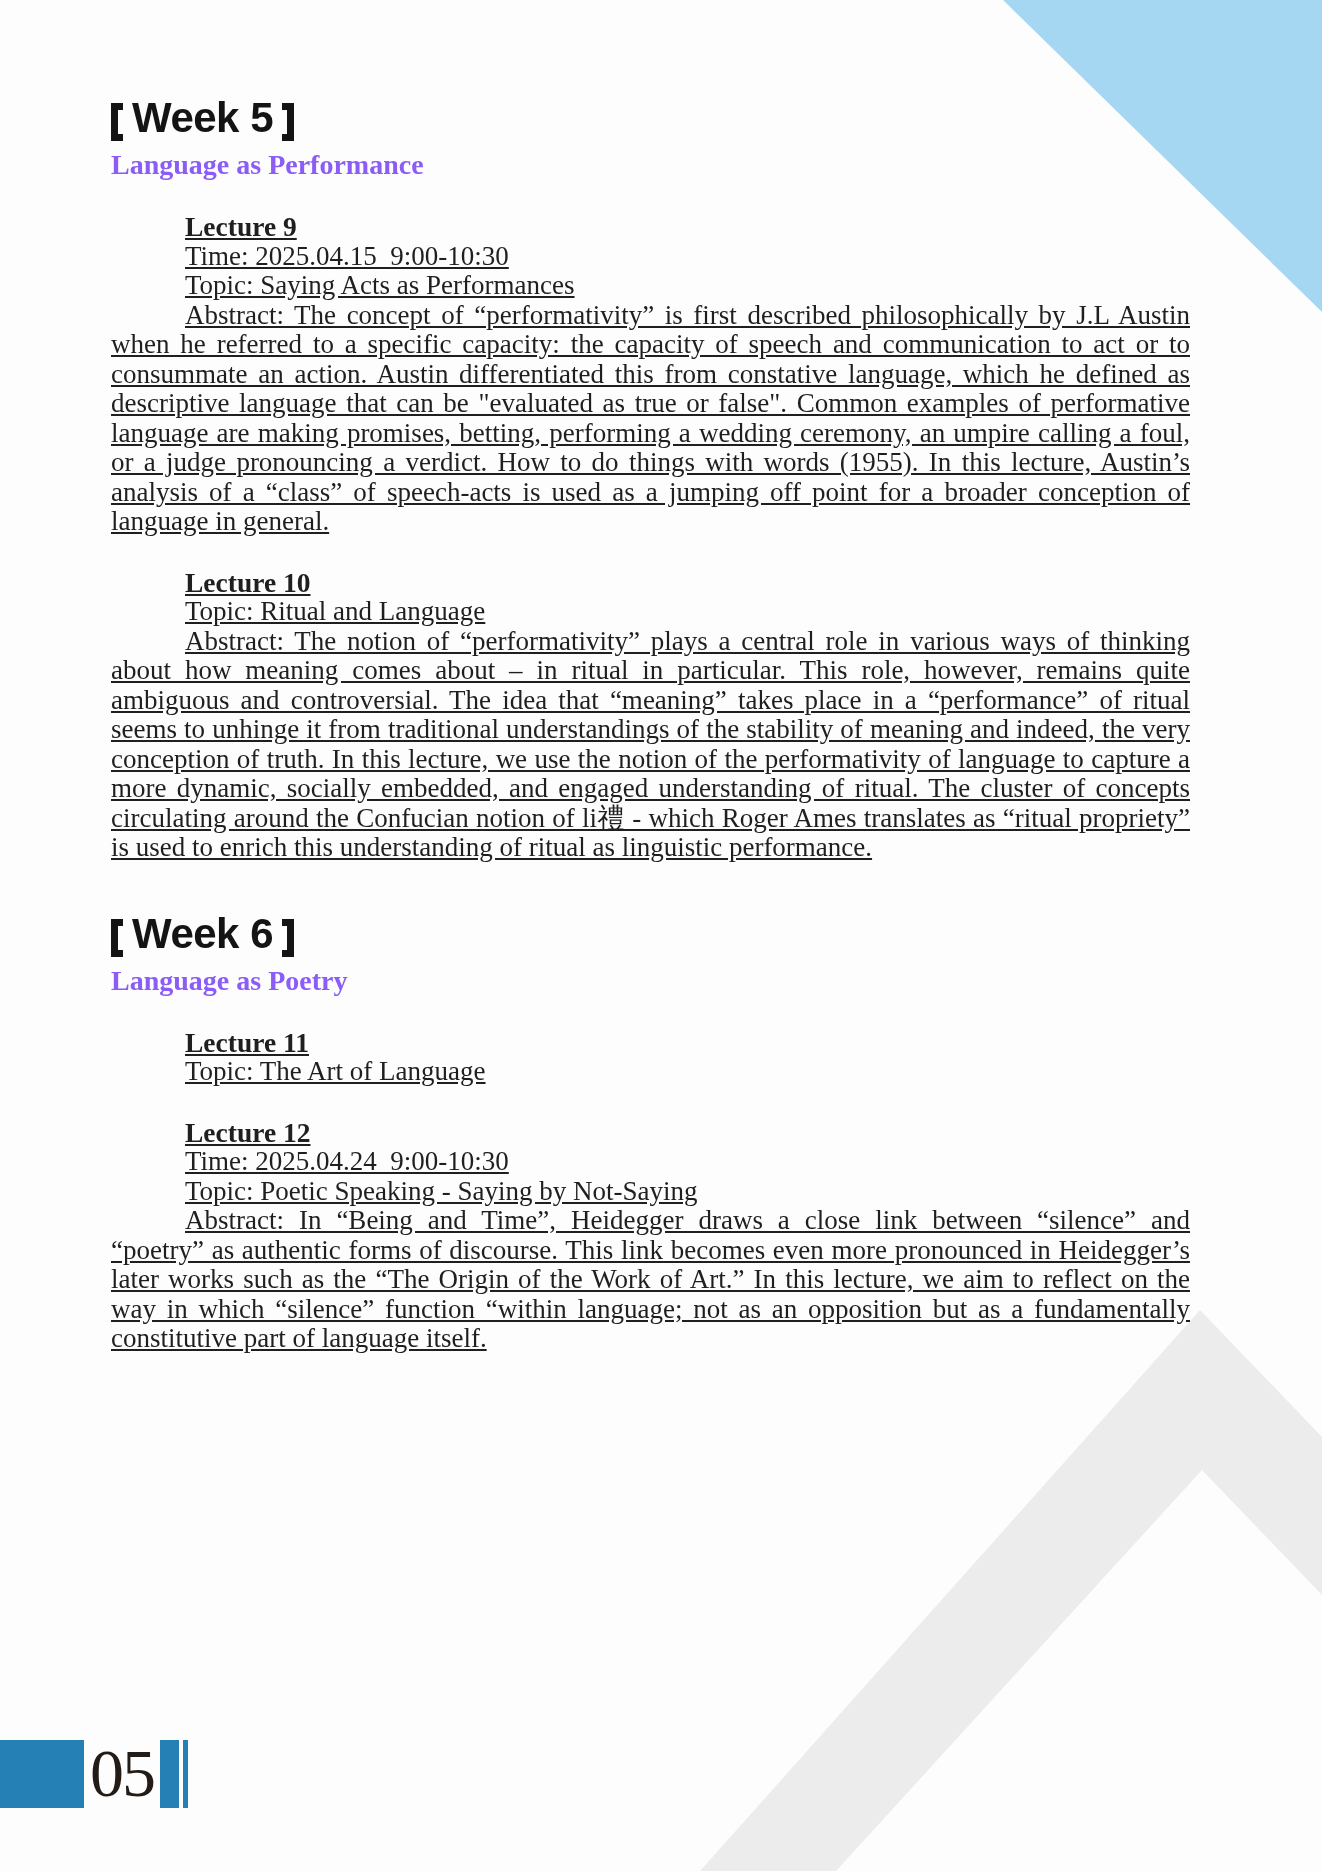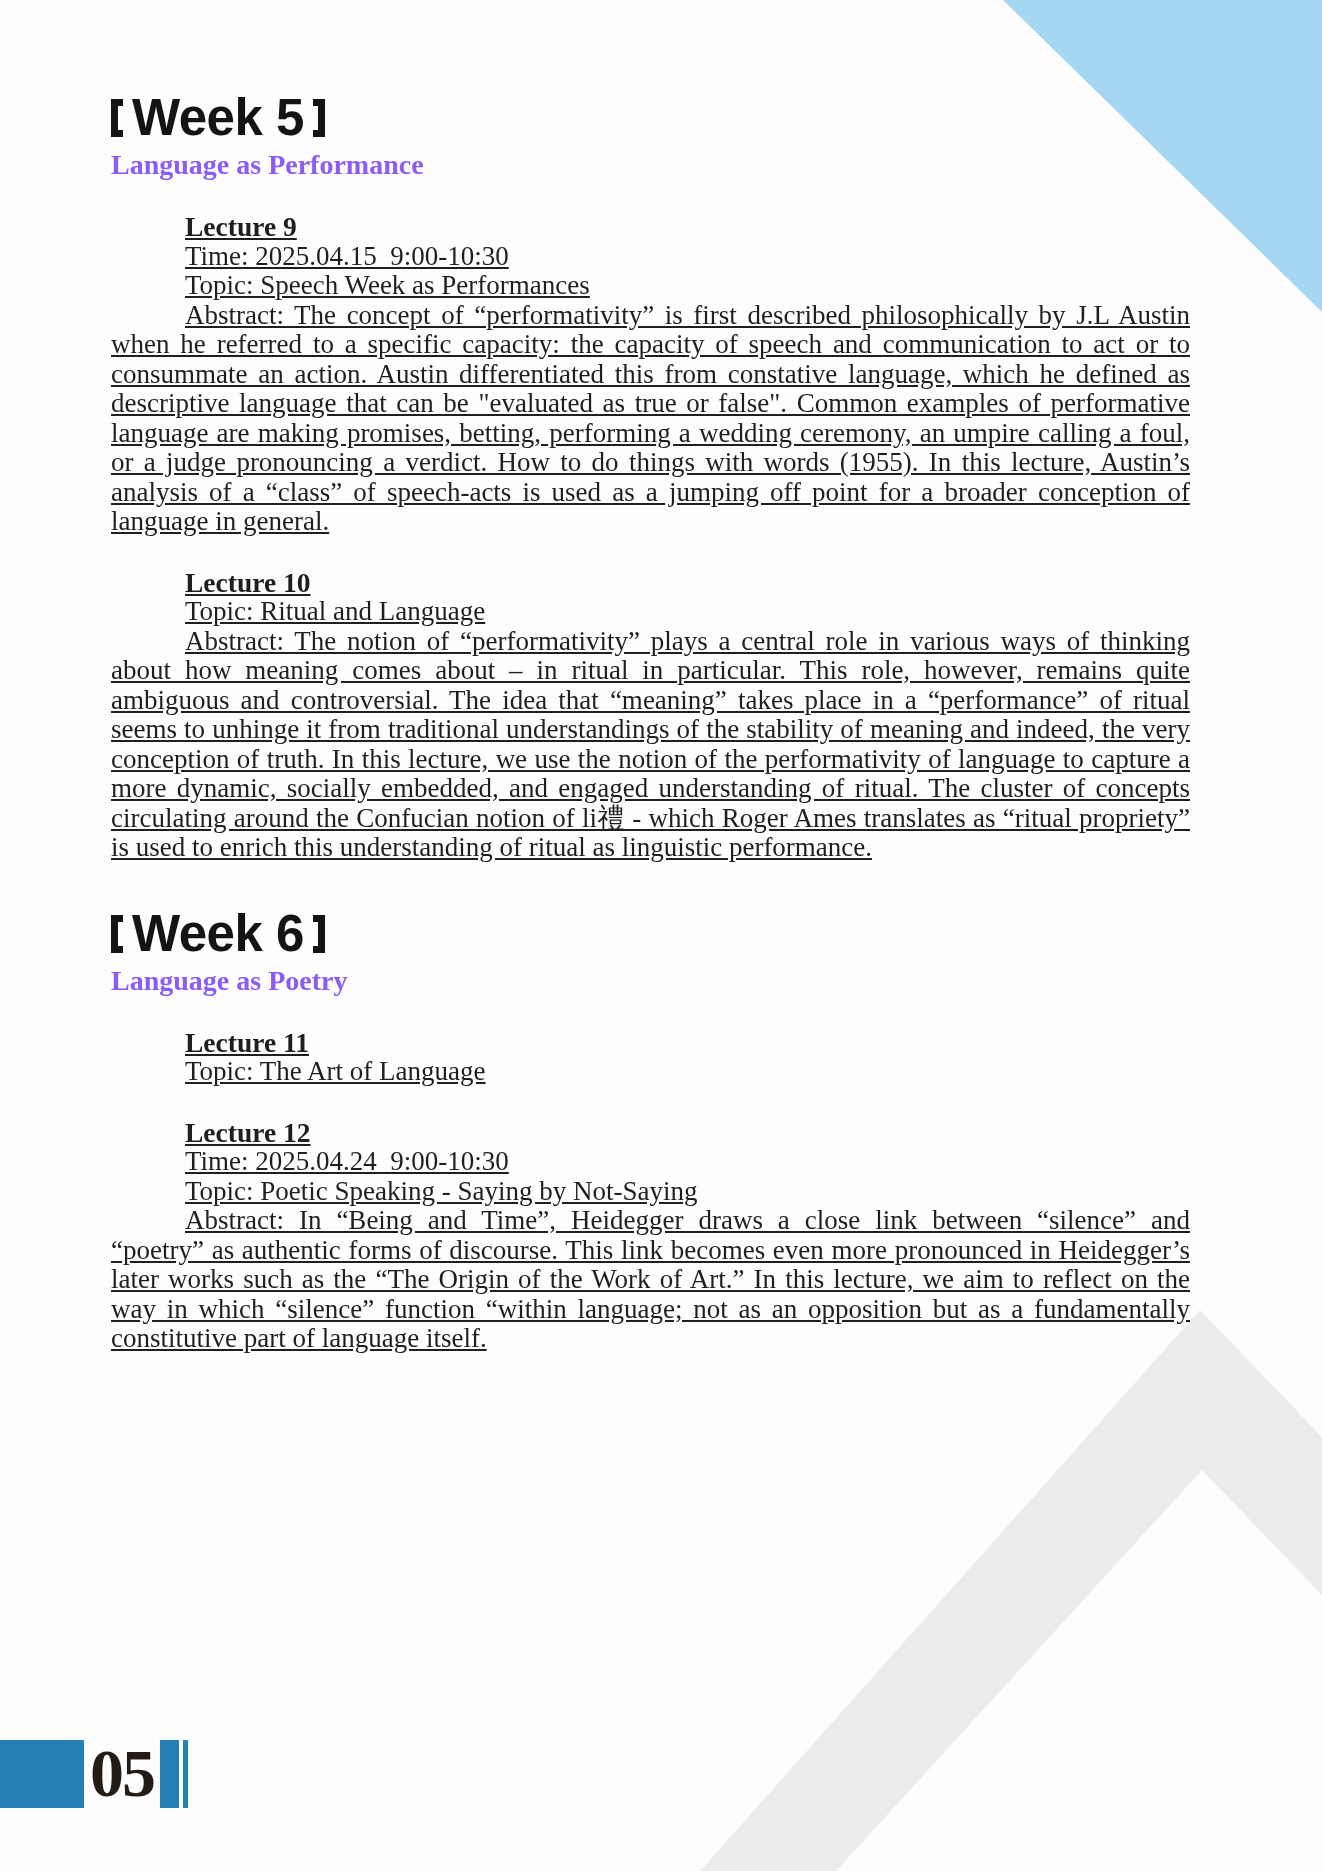--- a/index.html
+++ b/index.html
@@ -27,23 +27,23 @@
     clip-path:polygon(700px 1871px, 1200px 1310px, 1322px 1437px,
                       1322px 1595px, 1202px 1470px, 836px 1871px);
     z-index:0;
   }
   .content {
     position:absolute; left:111px; top:95px; width:1079px;
     z-index:2;
     font-size:27px; line-height:29.5px;
   }
   .week-heading {
-    display:flex; align-items:center;
+    display:flex; align-items:flex-end;
     font-family:"Liberation Sans", sans-serif;
-    font-weight:700; font-size:51px; line-height:46px;
+    font-weight:700; font-size:42px; line-height:46px;
     color:#141414; letter-spacing:-0.5px;
   }
   .bracket {
     display:inline-block; box-sizing:border-box;
     width:12px; height:38px;
     border-top:7px solid #141414; border-bottom:7px solid #141414;
   }
   .bracket-left  { border-left:7px solid #141414;  margin-right:9px; }
   .bracket-right { border-right:7px solid #141414; margin-left:9px; }
   .week-subtitle {
@@ -58,21 +58,21 @@
     text-align:justify; text-indent:74px;
   }
   
   .footer {
     position:absolute; left:0; top:1740px; height:68px;
     display:flex; align-items:stretch; z-index:2;
   }
   .footer-blue-block { width:84px; background:#2581b5; }
   .footer-pagenum {
     font-family:"Liberation Serif", serif;
-    font-weight:700; font-size:68px; line-height:66px;
+    font-weight:400; font-size:68px; line-height:66px;
     color:#221b16; padding:0 4px 0 6px;
     letter-spacing:-2px;
   }
   .footer-bar-thick { width:19px; background:#2581b5; margin-left:2px; }
   .footer-bar-thin  { width:5px;  background:#2581b5; margin-left:4px; }
 </style>
 </head>
 <body>
 
 <div class="page">
@@ -86,21 +86,21 @@
       <div class="week-heading">
         <span class="bracket bracket-left"></span>
         <span>Week 5</span>
         <span class="bracket bracket-right"></span>
       </div>
       <div class="week-subtitle">Language as Performance</div>
 
       <div class="lecture">
         <div class="lecture-title">Lecture 9</div>
         <div class="lecture-meta">Time: 2025.04.15  9:00-10:30</div>
-        <div class="lecture-meta">Topic: Speech Week as Performances</div>
+        <div class="lecture-meta">Topic: Saying Acts as Performances</div>
         <div class="lecture-abstract">Abstract: The concept of “performativity” is first described philosophically by J.L Austin when he referred to a specific capacity: the capacity of speech and communication to act or to consummate an action. Austin differentiated this from constative language, which he defined as descriptive language that can be "evaluated as true or false". Common examples of performative language are making promises, betting, performing a wedding ceremony, an umpire calling a foul, or a judge pronouncing a verdict. How to do things with words (1955). In this lecture, Austin’s analysis of a “class” of speech-acts is used as a jumping off point for a broader conception of language in general.</div>
       </div>
 
       <div class="lecture">
         <div class="lecture-title">Lecture 10</div>
         <div class="lecture-meta">Topic: Ritual and Language</div>
         <div class="lecture-abstract">Abstract: The notion of “performativity” plays a central role in various ways of thinking about how meaning comes about – in ritual in particular. This role, however, remains quite ambiguous and controversial. The idea that “meaning” takes place in a “performance” of ritual seems to unhinge it from traditional understandings of the stability of meaning and indeed, the very conception of truth. In this lecture, we use the notion of the performativity of language to capture a more dynamic, socially embedded, and engaged understanding of ritual. The cluster of concepts circulating around the Confucian notion of li禮 - which Roger Ames translates as “ritual propriety” is used to enrich this understanding of ritual as linguistic performance.</div>
       </div>
     </div>
 

